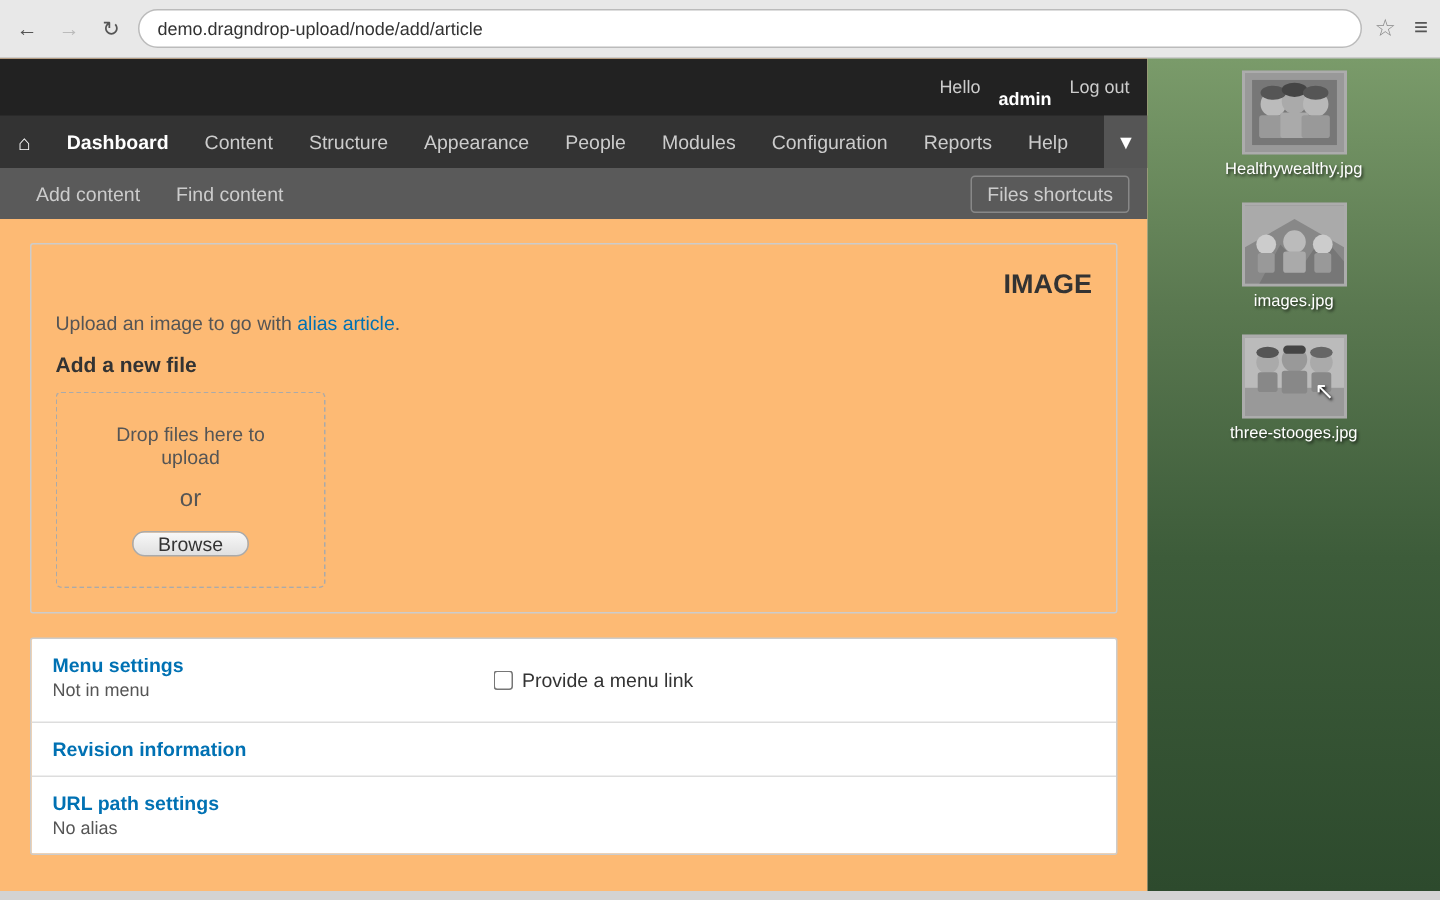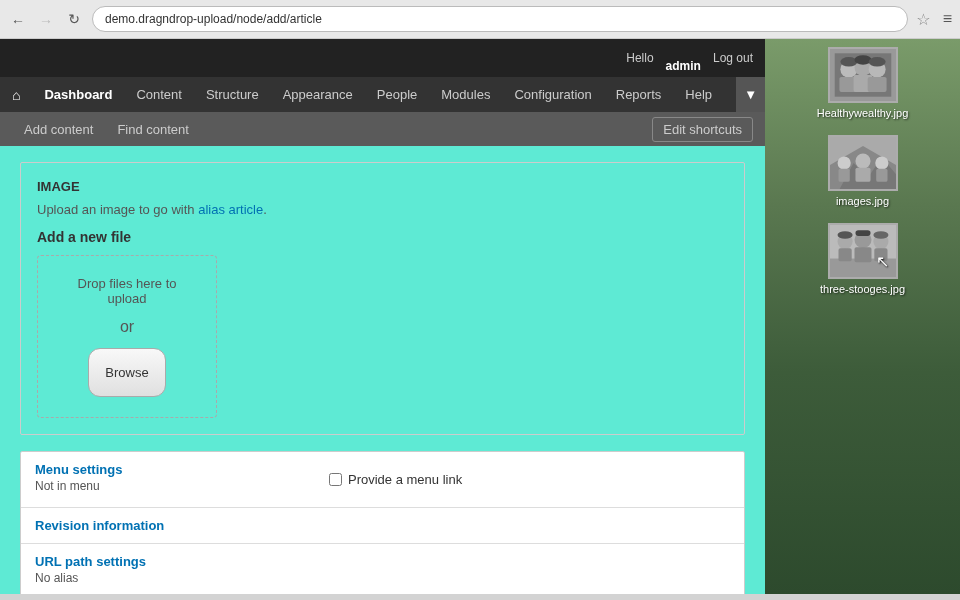--- a/index.html
+++ b/index.html
@@ -11,21 +11,21 @@
     .browser-nav-btn { width: 20px; height: 20px; border: none; background: transparent; cursor: pointer; font-size: 14px; color: #555; display: flex; align-items: center; justify-content: center; }
     .browser-nav-btn:disabled { color: #bbb; }
     .browser-address-bar { flex: 1; height: 26px; border: 1px solid #bbb; border-radius: 13px; padding: 0 12px; font-size: 12px; background: white; color: #333; }
     .browser-star { font-size: 16px; color: #888; cursor: pointer; }
     .browser-menu { font-size: 16px; color: #555; cursor: pointer; margin-left: 4px; }
 
     
     .page-wrapper { display: flex; height: 555px; }
 
     
-    .main-content { flex: 1; overflow: hidden; background: #5eead4; }
+    .main-content { flex: 1; overflow: hidden; background: #fdba74; }
 
     
     .admin-bar { background: #222; color: white; padding: 0; }
     .admin-top-bar { display: flex; align-items: center; justify-content: flex-end; padding: 4px 12px; font-size: 12px; gap: 12px; }
     .admin-top-bar span { color: #ccc; }
     .admin-top-bar .username { color: white; font-weight: bold; margin-top: 16px; }
     .admin-top-bar a { color: #ccc; text-decoration: none; cursor: pointer; }
     .admin-main-nav { display: flex; align-items: center; background: #333; }
     .admin-main-nav .home-icon { padding: 8px 12px; color: white; font-size: 14px; cursor: pointer; }
     .admin-main-nav .nav-item { padding: 10px 12px; color: #ccc; font-size: 13px; cursor: pointer; text-decoration: none; }
@@ -34,27 +34,27 @@
     
     .secondary-nav { background: #5a5a5a; display: flex; align-items: center; padding: 0 12px; height: 34px; }
     .secondary-nav .sec-item { padding: 8px 12px; color: #ccc; font-size: 13px; cursor: pointer; text-decoration: none; }
     .secondary-nav .edit-shortcuts { margin-left: auto; color: #ccc; font-size: 13px; cursor: pointer; border: 1px solid #888; padding: 4px 10px; border-radius: 3px; }
 
     
     .form-area { padding: 16px 20px; overflow-y: auto; height: calc(555px - 34px - 34px - 24px); }
 
     
     .image-section { border: 1px solid #ccc; padding: 16px; margin-bottom: 16px; border-radius: 2px; }
-    .image-section h3 { font-size: 13px; font-weight: bold; color: #333; margin-bottom: 8px; }
+    .image-section h3 { font-size: 18px; font-weight: bold; color: #333; margin-bottom: 8px; text-align: right; }
     .image-section p { font-size: 13px; color: #555; margin-bottom: 12px; }
     .image-section a { color: #0071b3; text-decoration: none; }
     .add-new-file { font-size: 14px; font-weight: bold; color: #333; margin-bottom: 10px; }
     .upload-box { border: 1px dashed #aaa; border-radius: 4px; width: 180px; padding: 20px; text-align: center; min-height: 130px; display: flex; flex-direction: column; align-items: center; justify-content: center; gap: 12px; color: #555; font-size: 13px; }
     .upload-or { font-size: 16px; color: #555; }
-    .browse-btn { background: linear-gradient(to bottom, #f8f8f8, #e0e0e0); border: 1px solid #aaa; border-radius: 12px; padding: 16px 16px; font-size: 13px; cursor: pointer; color: #333; }
+    .browse-btn { background: linear-gradient(to bottom, #f8f8f8, #e0e0e0); border: 1px solid #aaa; border-radius: 12px; padding: 0 16px; font-size: 13px; cursor: pointer; color: #333; }
     .file-info { font-size: 12px; color: #555; margin-top: 10px; line-height: 1.6; }
     .file-info strong { color: #333; }
 
     
     .settings-panel { border: 1px solid #ccc; border-radius: 2px; overflow: hidden; }
     .settings-item { border-bottom: 1px solid #ddd; padding: 10px 14px; background: white; }
     .settings-item:last-child { border-bottom: none; }
     .settings-item-title { color: #0071b3; font-size: 13px; font-weight: bold; cursor: pointer; text-decoration: none; }
     .settings-item-subtitle { color: #555; font-size: 12px; margin-top: 2px; }
     .menu-settings-row { display: flex; gap: 0; }
@@ -104,21 +104,21 @@
         <a class="nav-item">Configuration</a>
         <a class="nav-item">Reports</a>
         <a class="nav-item">Help</a>
         <span class="nav-dropdown">▼</span>
       </div>
     </div>
 
     <div class="secondary-nav">
       <a class="sec-item">Add content</a>
       <a class="sec-item">Find content</a>
-      <span class="edit-shortcuts">Edit shortcuts</span>
+      <span class="edit-shortcuts">Files shortcuts</span>
     </div>
 
     <div class="form-area">
 
       <div class="image-section">
         <h3>IMAGE</h3>
         <p>
           <span>Upload an image to go with </span><a>alias article</a><span>.</span>
         </p>
         <div class="add-new-file">Add a new file</div>

